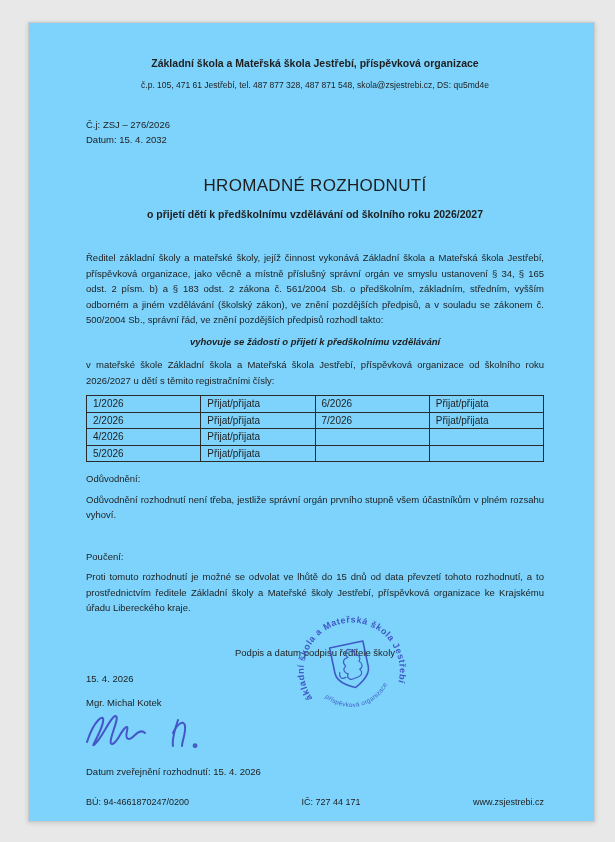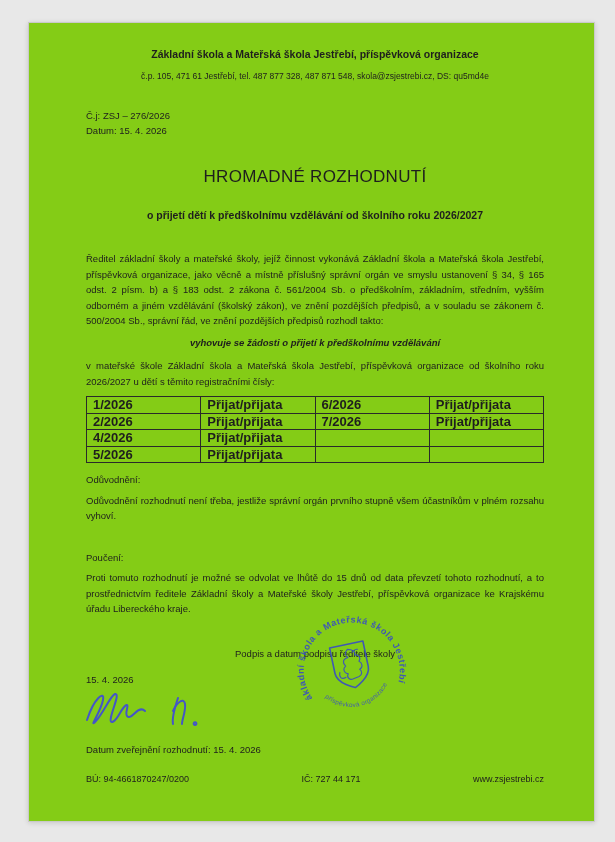--- a/index.html
+++ b/index.html
@@ -7,44 +7,44 @@
     width:615px;height:842px;
     background:#e8e8e8;
     font-family:"Liberation Sans","DejaVu Sans",sans-serif;
     color:#1e1e1e;
     position:relative;
     overflow:hidden;
   }
   .page{
     position:absolute;left:28px;top:22px;
     width:567px;height:800px;
-    background:#84cc16;
+    background:#7dd3fc;
     border:1px solid #c9c9c9;
     box-shadow:0 1px 5px rgba(0,0,0,.14);
     box-sizing:border-box;
-    padding:24px 50px 0 57px;
+    padding:33px 50px 0 57px;
     font-size:9.5px;line-height:15.5px;
   }
   .org-name{font-size:10.5px;font-weight:bold;text-align:center;line-height:14px;}
   .contact-line{font-size:8.5px;text-align:center;margin-top:9px;line-height:12px;}
   .meta{margin-top:26px;line-height:15px;}
   .doc-title{font-size:17px;font-weight:normal;text-align:center;margin-top:28px;line-height:22px;letter-spacing:.3px;}
-  .doc-subtitle{font-size:10.5px;font-weight:bold;text-align:center;margin-top:20px;line-height:14px;}
+  .doc-subtitle{font-size:10.5px;font-weight:bold;text-align:center;margin-top:10px;line-height:14px;}
   .para{text-align:justify;}
   .intro{margin-top:29px;}
   .verdict{margin-top:6px;font-weight:bold;text-align:center;font-style:italic;}
   .scope{margin-top:8px;text-align:justify;}
   table.reg{
     width:100%;border-collapse:collapse;margin-top:7px;
   }
   table.reg td{
     border:1px solid #2a2a2a;
     width:25%;height:15.5px;
     padding:0 0 0 6px;
-    font-weight:bold;font-size:13px;line-height:15.5px;
+    font-weight:normal;font-size:10px;line-height:15.5px;
   }
   .sec-heading{font-weight:normal;margin-top:9px;}
   .sec-heading.pouceni{margin-top:26px;}
   .sec-text{margin-top:5px;text-align:justify;}
   .sig-label{margin-top:29px;text-align:center;}
   .sig-date{margin-top:11px;}
   .sig-name{margin-top:8px;}
   .signature-svg{display:block;margin:-2px 0 0 -4px;}
   .publication{margin-top:10px;}
   .footer-row{
@@ -64,21 +64,21 @@
 </head>
 <body>
 
 <div class="page">
 
   <div class="org-name">Základní škola a Mateřská škola Jestřebí, příspěvková organizace</div>
   <div class="contact-line">č.p. 105, 471 61 Jestřebí, tel. 487 877 328, 487 871 548, skola@zsjestrebi.cz, DS: qu5md4e</div>
 
   <div class="meta">
     <div>Č.j: ZSJ – 276/2026</div>
-    <div>Datum: 15. 4. 2026</div>
+    <div>Datum: 15. 4. 2032</div>
   </div>
 
   <div class="doc-title">HROMADNÉ ROZHODNUTÍ</div>
   <div class="doc-subtitle">o přijetí dětí k předškolnímu vzdělávání od školního roku 2026/2027</div>
 
   <div class="para intro">Ředitel základní školy a mateřské školy, jejíž činnost vykonává Základní škola a Mateřská škola Jestřebí, příspěvková organizace, jako věcně a místně příslušný správní orgán ve smyslu ustanovení § 34, § 165 odst. 2 písm. b) a § 183 odst. 2 zákona č. 561/2004 Sb. o předškolním, základním, středním, vyšším odborném a jiném vzdělávání (školský zákon), ve znění pozdějších předpisů, a v souladu se zákonem č. 500/2004 Sb., správní řád, ve znění pozdějších předpisů rozhodl takto:</div>
   <div class="verdict">vyhovuje se žádosti o přijetí k předškolnímu vzdělávání</div>
   <div class="scope">v mateřské škole Základní škola a Mateřská škola Jestřebí, příspěvková organizace od školního roku 2026/2027 u dětí s těmito registračními čísly:</div>
 
   <table class="reg">
@@ -111,20 +111,21 @@
   </table>
 
   <div class="sec-heading">Odůvodnění:</div>
   <div class="sec-text">Odůvodnění rozhodnutí není třeba, jestliže správní orgán prvního stupně všem účastníkům v plném rozsahu vyhoví.</div>
 
   <div class="sec-heading pouceni">Poučení:</div>
   <div class="sec-text">Proti tomuto rozhodnutí je možné se odvolat ve lhůtě do 15 dnů od data převzetí tohoto rozhodnutí, a to prostřednictvím ředitele Základní školy a Mateřské školy Jestřebí, příspěvková organizace ke Krajskému úřadu Libereckého kraje.</div>
 
   <div class="sig-label">Podpis a datum podpisu ředitele školy</div>
   <div class="sig-date">15. 4. 2026</div>
+  <div class="sig-name">Mgr. Michal Kotek</div>
 
   <svg class="signature-svg" width="150" height="46" viewBox="0 0 150 46">
     <g fill="none" stroke="#4456c7" stroke-width="2" stroke-linecap="round" stroke-linejoin="round">
       <path d="M5,34 C12,12 23,4 21,14 C19,25 7,42 13,36 C21,28 28,10 33,8 C38,7 31,22 29,31 C27,40 33,36 38,27 C42,20 47,15 45,23 C43,31 46,34 53,27 C57,23 60,22 63,25"></path>
       <path d="M96,12 C92,24 90,33 91,38"></path>
       <path d="M91,25 C95,16 102,11 103,18 C104,25 100,33 100,38"></path>
       <path d="M113,39 a1.4,1.4 0 1 1 .1,0"></path>
     </g>
   </svg>
 

